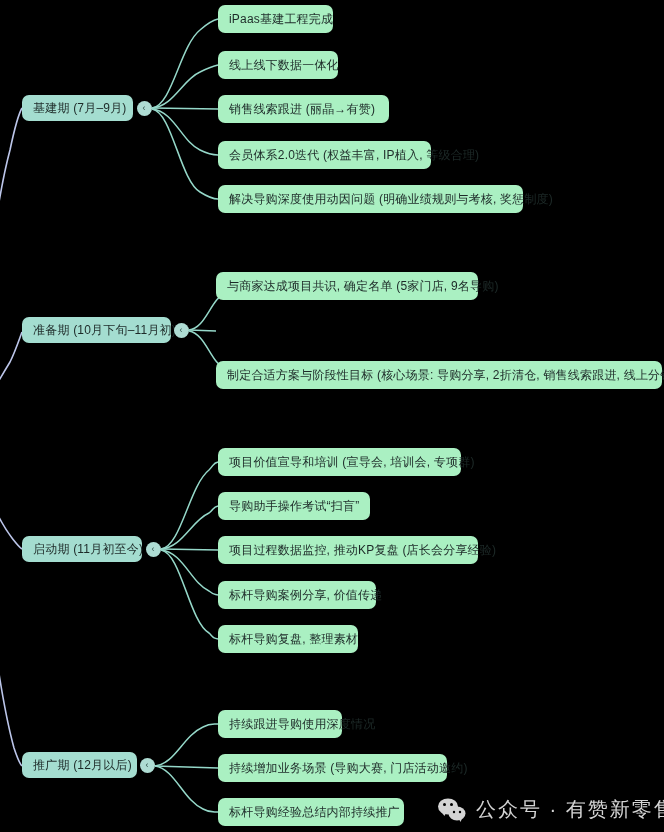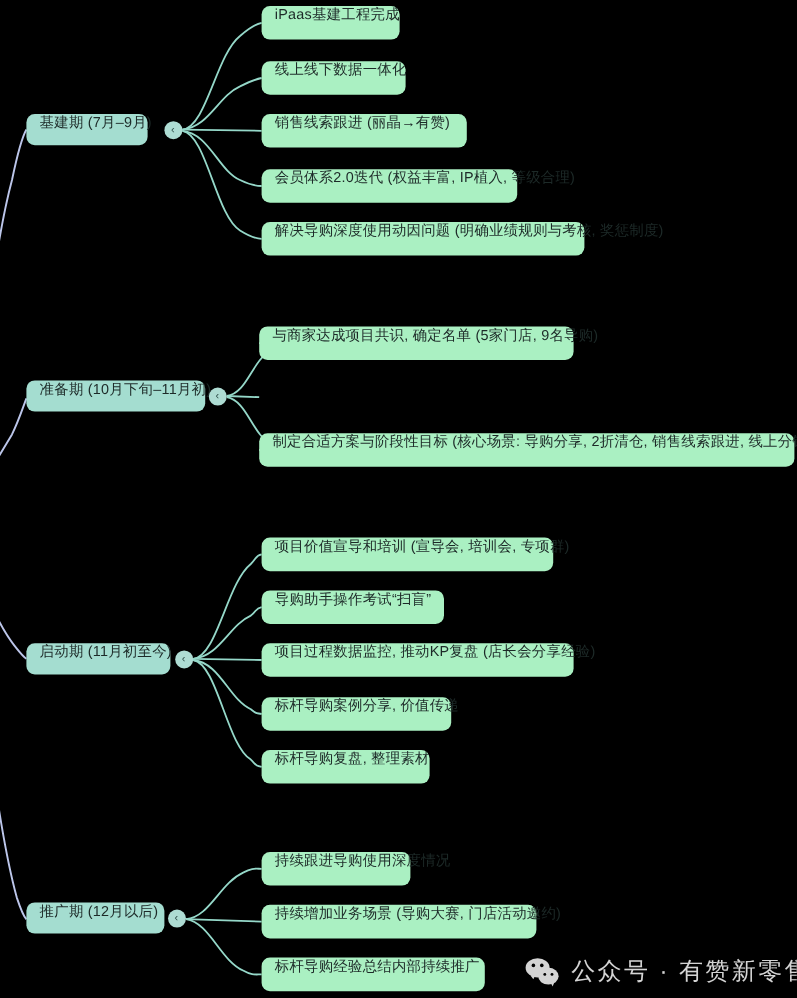--- a/index.html
+++ b/index.html
@@ -25,21 +25,21 @@
     position: absolute;
     left: 0; top: 0;
     width: 664px;
     height: 832px;
     pointer-events: none;
   }
   .node {
     position: absolute;
     box-sizing: border-box;
     display: flex;
-    align-items: flex-start;
+    align-items: center;
     border-radius: 7px;
     color: #1d2a28;
     font-size: 12px;
     line-height: 1.2;
     white-space: nowrap;
     letter-spacing: 0.2px;
     padding: 0 11px;
   }
   .node.parent {
     background: #a4ddd0;
@@ -114,39 +114,39 @@
       <path d="M 161 549 L 218 550"></path>
       <path d="M 161 550 C 183 552, 191 583, 209 591 C 214 595, 213 594, 218 595"></path>
       <path d="M 161 550 C 181 553, 189 621, 209 633 C 214 638, 213 638, 218 639"></path>
 
       <path d="M 155 766 C 175 764, 183 736, 203 727 C 210 723, 213 724, 218 724"></path>
       <path d="M 155 766 L 218 768"></path>
       <path d="M 155 766 C 175 769, 183 800, 203 809 C 210 813, 213 812, 218 812"></path>
     </g>
   </svg>
 
-  <div class="node parent" style="left:22px; top:95px; width:101px;">
+  <div class="node parent" style="left:22px; top:95px; width:111px;">
     <span>基建期 (7月–9月)</span>
   </div>
   <div class="toggle" style="left:137px; top:101px;">
     <span>‹</span>
   </div>
   <div class="node child" style="left:218px; top:5px; width:115px;">
     <span>iPaas基建工程完成</span>
   </div>
   <div class="node child" style="left:218px; top:51px; width:120px;">
     <span>线上线下数据一体化</span>
   </div>
   <div class="node child" style="left:218px; top:95px; width:171px;">
     <span>销售线索跟进 (丽晶→有赞)</span>
   </div>
   <div class="node child" style="left:218px; top:141px; width:213px;">
     <span>会员体系2.0迭代 (权益丰富, IP植入, 等级合理)</span>
   </div>
-  <div class="node child" style="left:218px; top:185px; width:269px;">
+  <div class="node child" style="left:218px; top:185px; width:305px;">
     <span>解决导购深度使用动因问题 (明确业绩规则与考核, 奖惩制度)</span>
   </div>
 
   <div class="node parent" style="left:22px; top:317px; width:149px;">
     <span>准备期 (10月下旬–11月初)</span>
   </div>
   <div class="toggle" style="left:174px; top:323px;">
     <span>‹</span>
   </div>
   <div class="node child" style="left:216px; top:272px; width:262px;">

